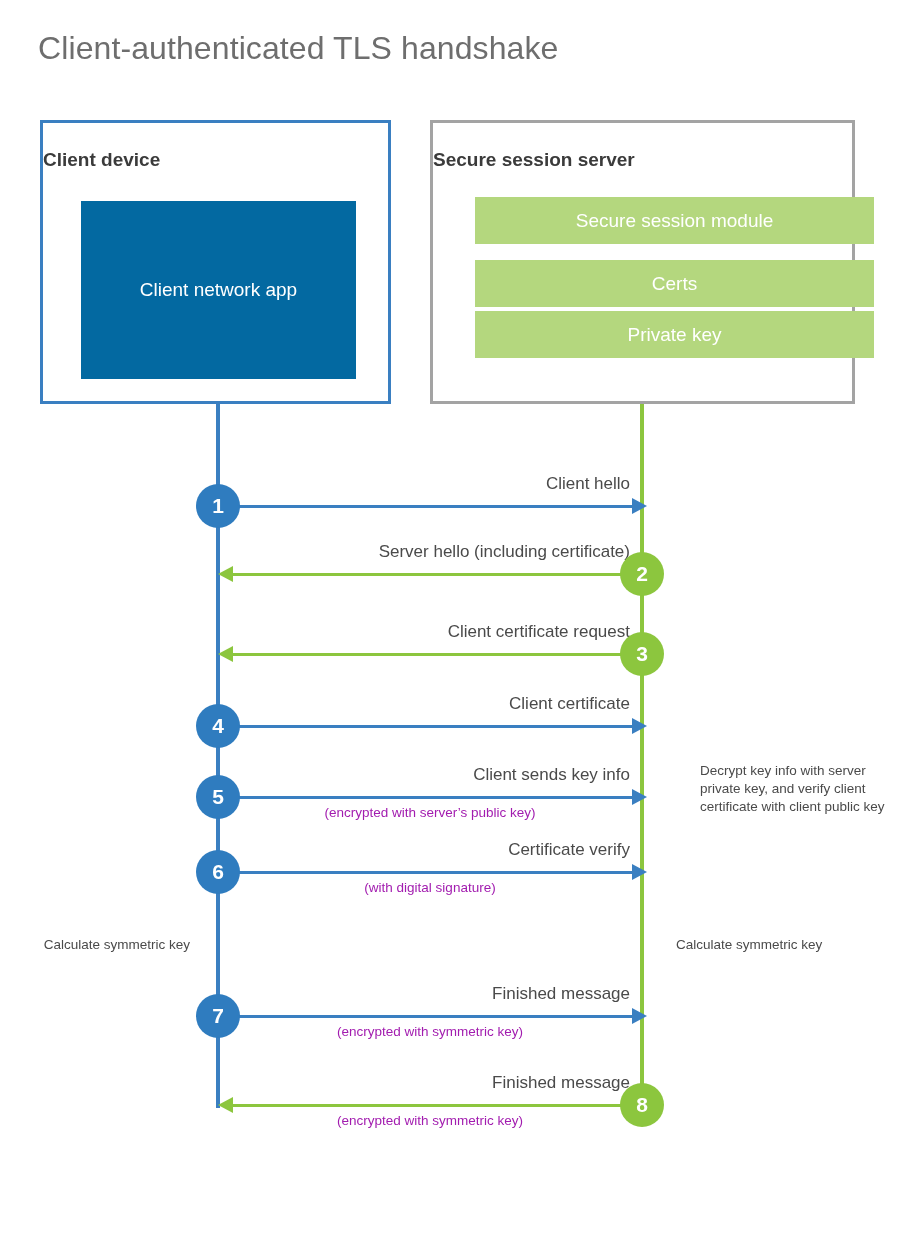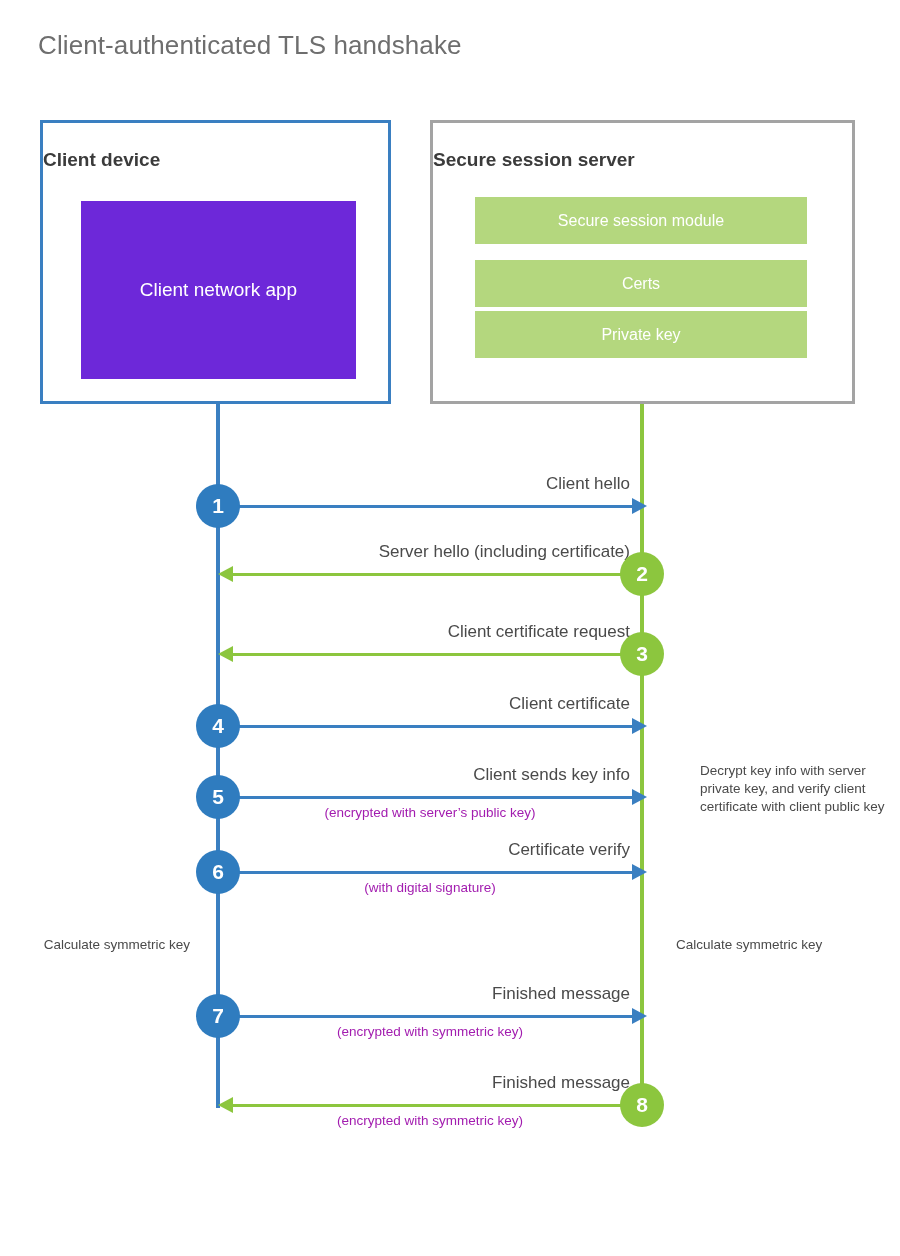--- a/index.html
+++ b/index.html
@@ -18,21 +18,21 @@
     position: relative;
     width: 900px;
     height: 1256px;
   }
 
   
   #page-title {
     position: absolute;
     left: 38px;
     top: 30px;
-    font-size: 26px;
+    font-size: 32px;
     font-weight: 300;
     color: #6e6e6e;
     letter-spacing: 0.1px;
     white-space: nowrap;
   }
 
   
   .party-box {
     position: absolute;
     background: #ffffff;
@@ -63,42 +63,42 @@
     color: #3b3b3b;
   }
 
   
   #client-app-block {
     position: absolute;
     left: 38px;
     top: 78px;
     width: 275px;
     height: 178px;
-    background: #6d28d9;
+    background: #0369a1;
     color: #ffffff;
     font-size: 19px;
     font-weight: 300;
     display: flex;
     align-items: center;
     justify-content: center;
     text-align: center;
     line-height: 1.35;
     padding: 6px 12px;
     box-sizing: border-box;
   }
 
   
   .server-bar {
     position: absolute;
     left: 42px;
-    width: 332px;
+    width: 399px;
     height: 47px;
     background: #b4d77e;
     color: #ffffff;
-    font-size: 16px;
+    font-size: 19px;
     font-weight: 300;
     display: flex;
     align-items: center;
     justify-content: center;
     text-align: center;
     box-sizing: border-box;
   }
   #server-bar-0 { top: 74px; }
   #server-bar-1 { top: 137px; }
   #server-bar-2 { top: 188px; }

